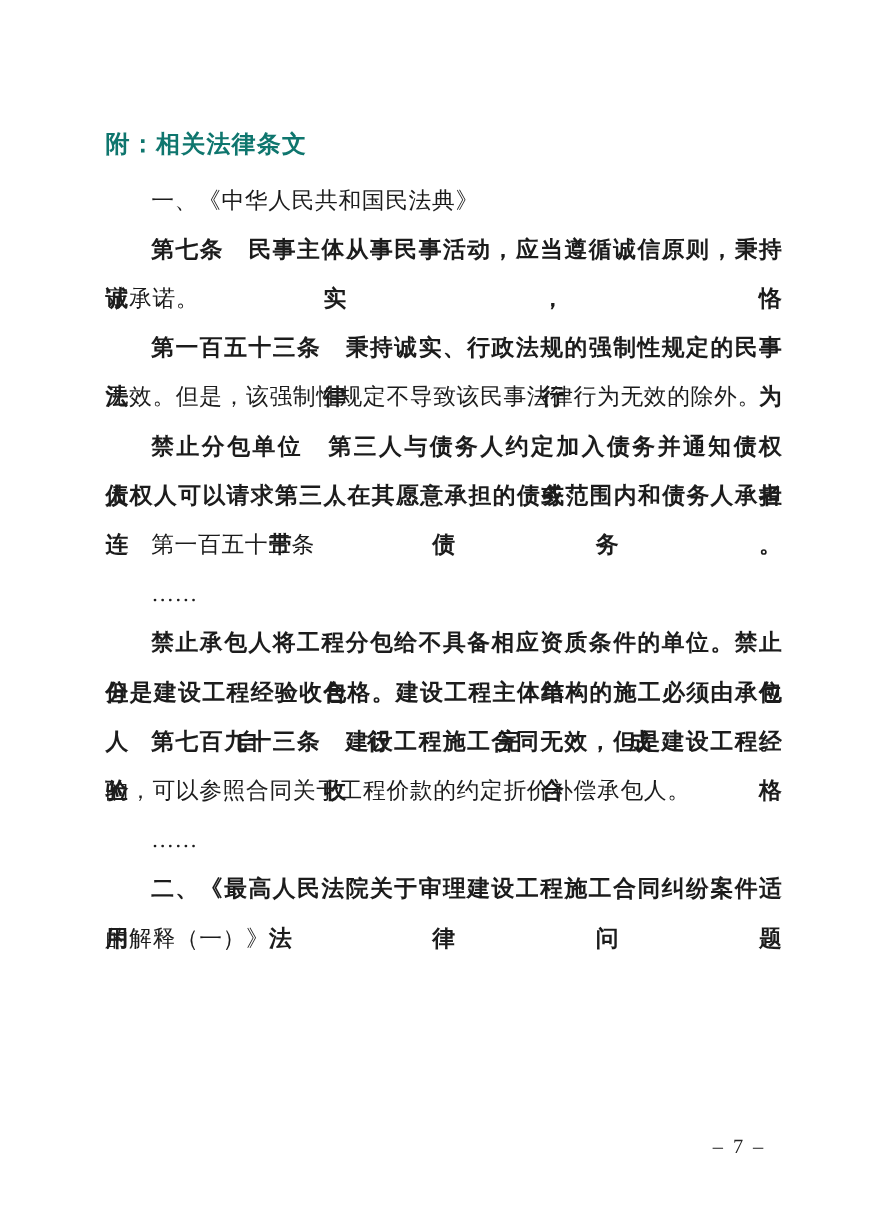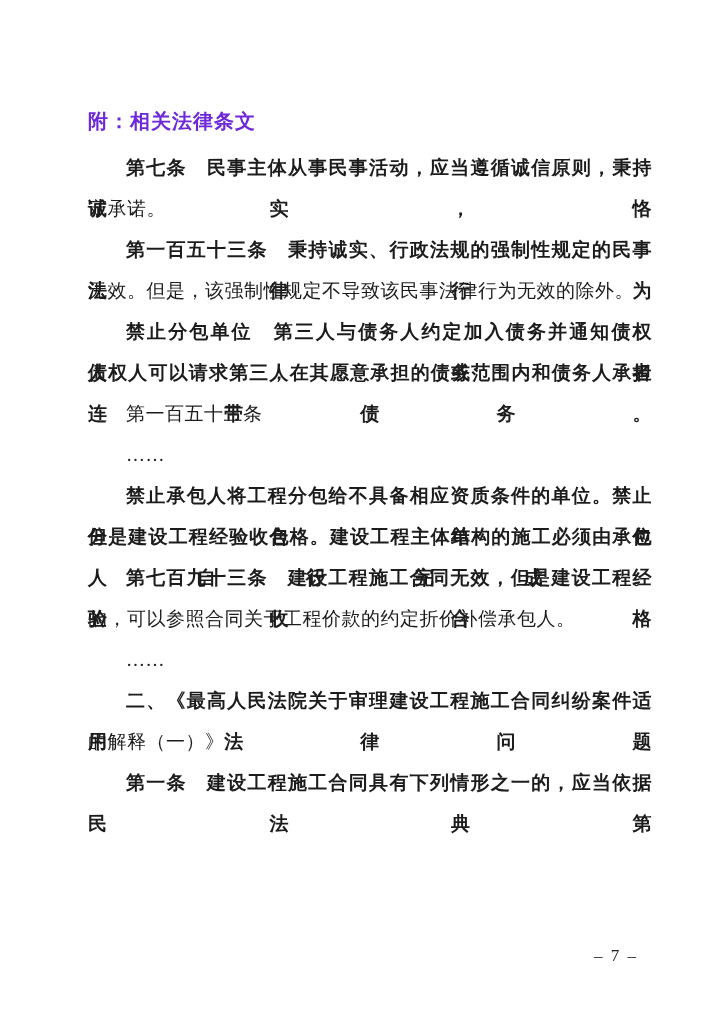--- a/index.html
+++ b/index.html
@@ -22,21 +22,21 @@
     top: 106px;
     width: 564px;
   }
   .doc-heading {
     font-family: "Liberation Sans", "DejaVu Sans", sans-serif;
     font-weight: bold;
     font-size: 20px;
     line-height: 30px;
     letter-spacing: 1px;
     margin-bottom: 11px;
-    color: #6d28d9;
+    color: #0f766e;
   }
   .line {
     font-size: 19px;
     line-height: 41px;
     height: 41px;
     white-space: nowrap;
     letter-spacing: 0.5px;
   }
   .line.indent {
     text-indent: 38px;
@@ -56,32 +56,32 @@
     color: #222222;
   }
 </style>
 </head>
 <body>
 
 <div class="page">
   <div class="content">
     <div class="doc-heading">附：相关法律条文</div>
 
+    <div class="line indent">一、《中华人民共和国民法典》</div>
     <div class="line indent justify">第七条　民事主体从事民事活动，应当遵循诚信原则，秉持诚实，恪</div>
     <div class="line">守承诺。</div>
     <div class="line indent justify">第一百五十三条　秉持诚实、行政法规的强制性规定的民事法律行为</div>
     <div class="line">无效。但是，该强制性规定不导致该民事法律行为无效的除外。</div>
     <div class="line indent justify">禁止分包单位　第三人与债务人约定加入债务并通知债权人，或者</div>
     <div class="line justify">债权人可以请求第三人在其愿意承担的债务范围内和债务人承担连带债务。</div>
     <div class="line indent">第一百五十三条</div>
     <div class="line indent">……</div>
     <div class="line indent justify">禁止承包人将工程分包给不具备相应资质条件的单位。禁止分包单位</div>
     <div class="line justify">但是建设工程经验收合格。建设工程主体结构的施工必须由承包人自行完成。</div>
     <div class="line indent justify">第七百九十三条　建设工程施工合同无效，但是建设工程经验收合格</div>
     <div class="line">的，可以参照合同关于工程价款的约定折价补偿承包人。</div>
     <div class="line indent">……</div>
     <div class="line indent justify">二、《最高人民法院关于审理建设工程施工合同纠纷案件适用法律问题</div>
     <div class="line">的解释（一）》</div>
-    <div class="line indent justify">第一条　建设工程施工合同具有下列情形之一的，应当依据民法典第</div>
   </div>
 
   <div class="footer">– 7 –</div>
 </div>
 
 </body></html>

